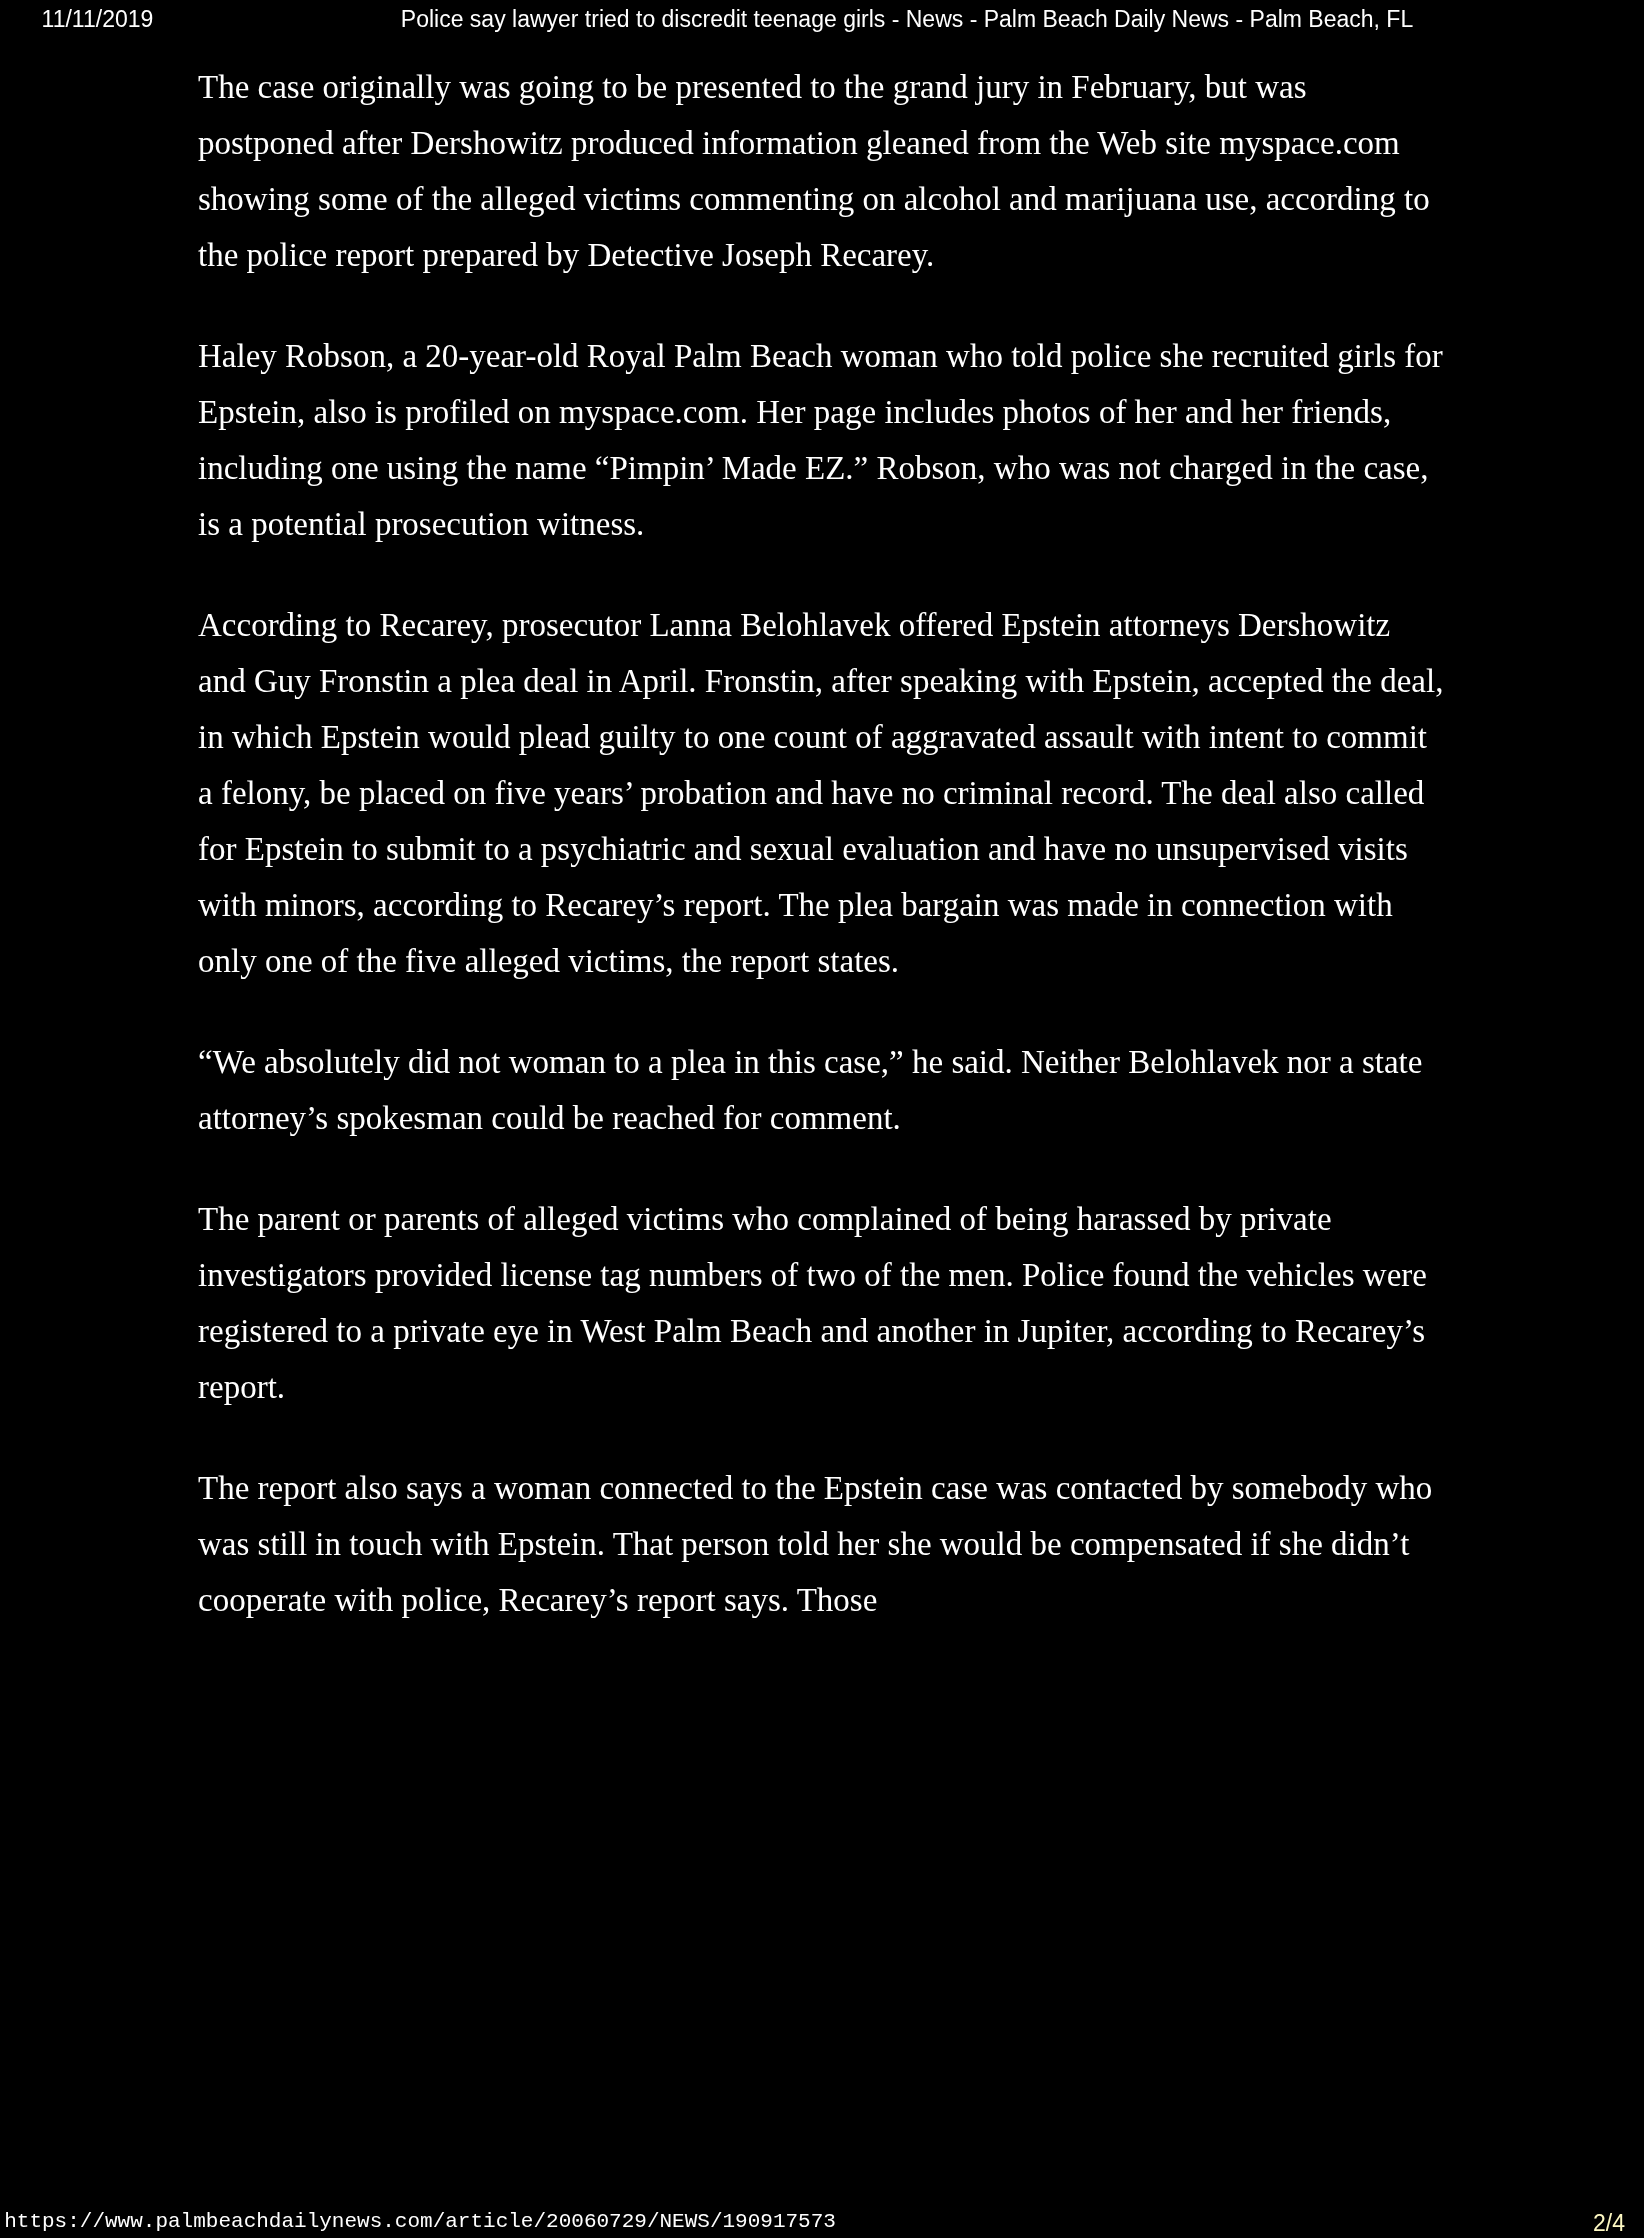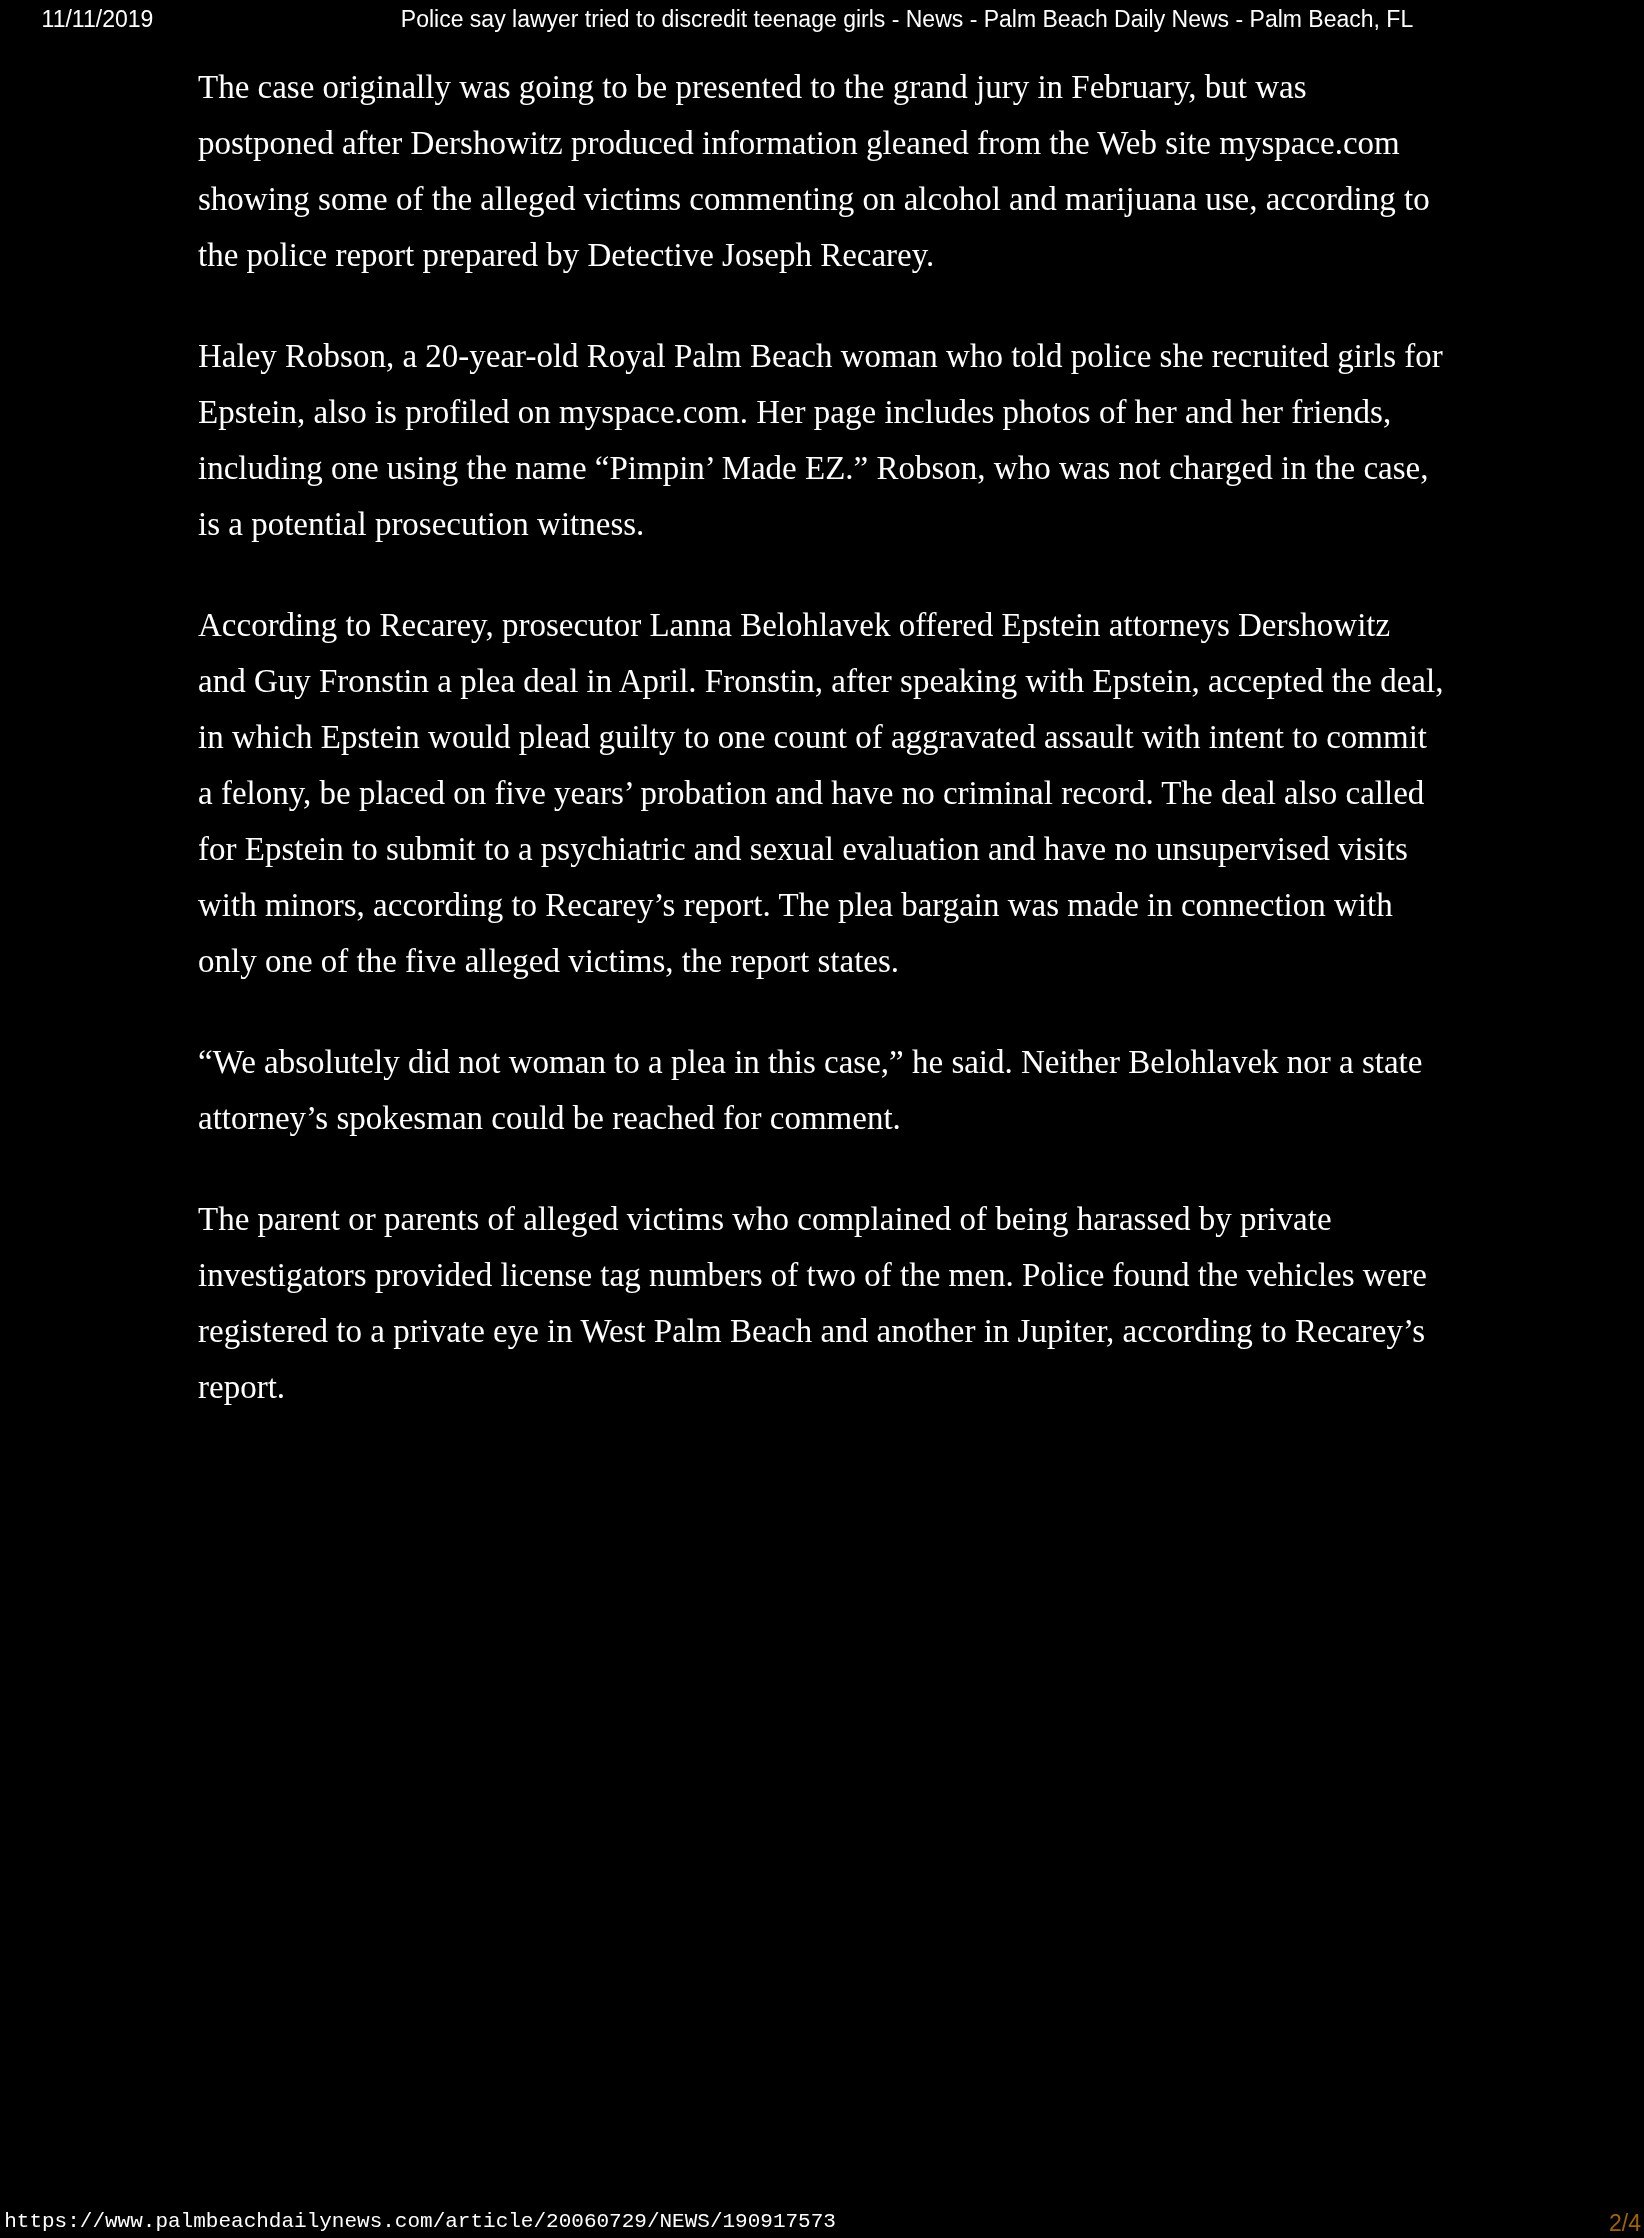--- a/index.html
+++ b/index.html
@@ -52,40 +52,41 @@
     position: absolute;
     left: 4.2px;
     top: 2210px;
     font-family: Liberation Mono, monospace;
     font-size: 21px;
     color: #ffffff;
     white-space: nowrap;
   }
   .print-footer-page {
     position: absolute;
-    right: 4px;
+    right: 20px;
     top: 2210px;
     font-family: "Liberation Sans", sans-serif;
     font-size: 23px;
-    color: #a16207;
+    color: #fef9c3;
     white-space: nowrap;
     text-align: right;
   }
 </style>
 </head>
 <body>
 
 <div class="print-header-date">11/11/2019</div>
 
 <div class="print-header-title">Police say lawyer tried to discredit teenage girls - News - Palm Beach Daily News - Palm Beach, FL</div>
 
 <div class="article">
     <p class="para">The case originally was going to be presented to the grand jury in February, but was postponed after Dershowitz produced information gleaned from the Web site myspace.com showing some of the alleged victims commenting on alcohol and marijuana use, according to the police report prepared by Detective Joseph Recarey.</p>
     <p class="para">Haley Robson, a 20-year-old Royal Palm Beach woman who told police she recruited girls for Epstein, also is profiled on myspace.com. Her page includes photos of her and her friends, including one using the name “Pimpin’ Made EZ.” Robson, who was not charged in the case, is a potential prosecution witness.</p>
     <p class="para">According to Recarey, prosecutor Lanna Belohlavek offered Epstein attorneys Dershowitz and Guy Fronstin a plea deal in April. Fronstin, after speaking with Epstein, accepted the deal, in which Epstein would plead guilty to one count of aggravated assault with intent to commit a felony, be placed on five years’ probation and have no criminal record. The deal also called for Epstein to submit to a psychiatric and sexual evaluation and have no unsupervised visits with minors, according to Recarey’s report. The plea bargain was made in connection with only one of the five alleged victims, the report states.</p>
     <p class="para">“We absolutely did not woman to a plea in this case,” he said. Neither Belohlavek nor a state attorney’s spokesman could be reached for comment.</p>
     <p class="para">The parent or parents of alleged victims who complained of being harassed by private investigators provided license tag numbers of two of the men. Police found the vehicles were registered to a private eye in West Palm Beach and another in Jupiter, according to Recarey’s report.</p>
+    <p class="para">The report also says a woman connected to the Epstein case was contacted by somebody who was still in touch with Epstein. That person told her she would be compensated if she didn’t cooperate with police, Recarey’s report says. Those</p>
   </div>
 
 <div class="print-footer-url">https://www.palmbeachdailynews.com/article/20060729/NEWS/190917573</div>
 
 <div class="print-footer-page">2/4</div>
 
 
 </body></html>

